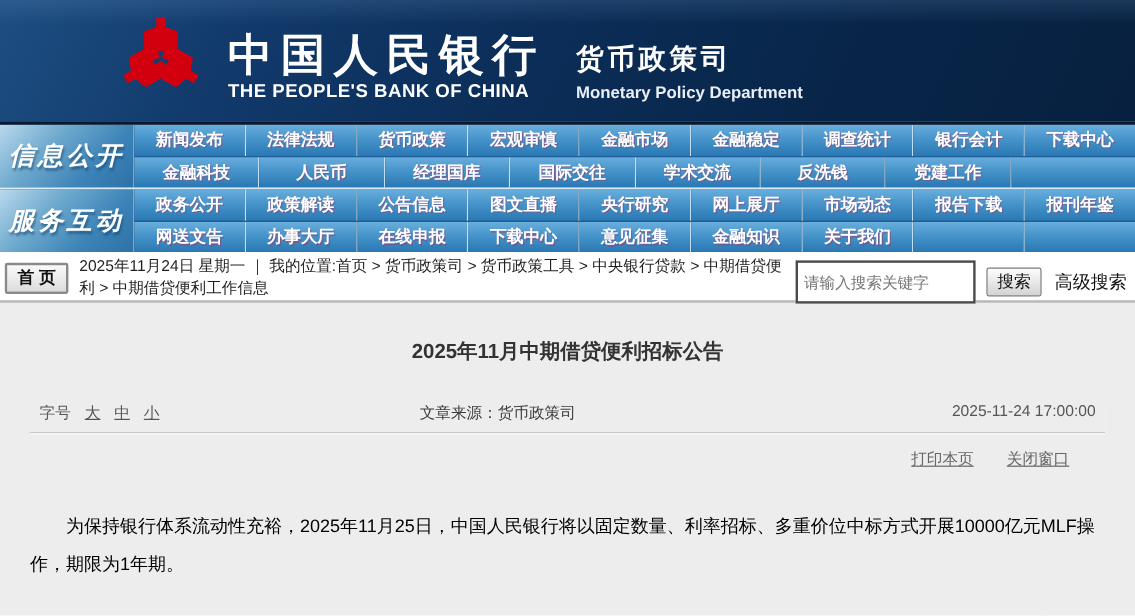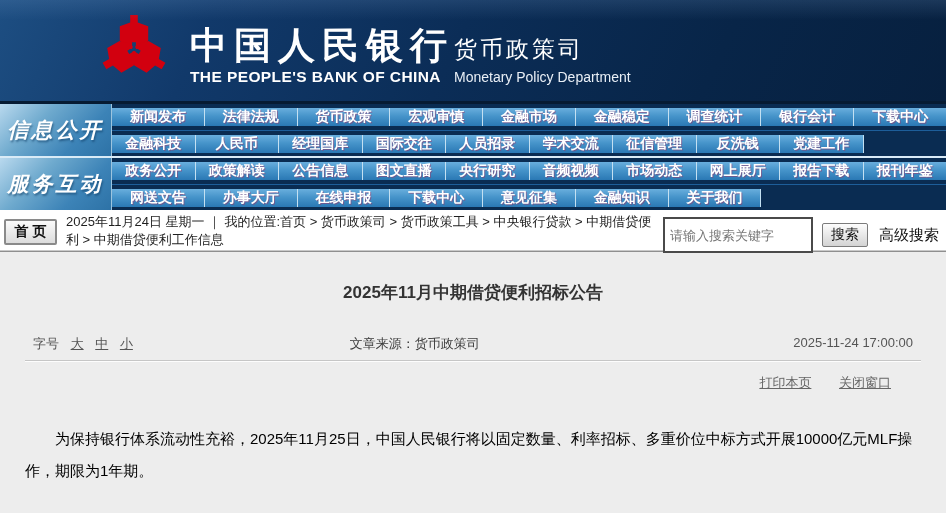--- a/index.html
+++ b/index.html
@@ -10,34 +10,34 @@
   .header { position:relative; height:104px;
     background:linear-gradient(115deg,#1d4e82 0%,#11396a 22%,#0b2d57 48%,#082548 75%,#07203f 100%);
     border-bottom:3px solid #061b33; }
   .header::after { content:""; position:absolute; left:0; top:0; width:100%; height:20px;
     background:linear-gradient(180deg,rgba(120,160,205,.18),rgba(120,160,205,0)); }
   .logo-wrap { position:absolute; left:98px; top:12px; display:flex; align-items:flex-end; }
   .emblem { width:72px; height:74px; margin-right:20px; }
   .bank-cn { font-family:"DejaVu Serif","Liberation Serif",serif; font-weight:bold;
     color:#fff; font-size:37px; letter-spacing:7px; line-height:40px; white-space:nowrap; }
   .bank-en { color:#fff; font-weight:bold; font-size:15.5px; letter-spacing:.4px; margin-top:3px; white-space:nowrap; }
-  .dept-wrap { padding-bottom:1px; }
+  .dept-wrap { margin-left:26px; padding-bottom:1px;font-weight:bold; }
   .dept-cn { color:#fff; font-size:23px; letter-spacing:3px; white-space:nowrap; }
   .dept-en { color:#e9eff6; font-size:14px; margin-top:4px; white-space:nowrap; }
 
   
   .nav { background:#0a2c52; }
   .nav-section { display:flex; }
   .nav-section + .nav-section { border-top:2px solid #d9ebf7; }
   .nav-label { width:112px; display:flex; align-items:center; justify-content:center;
     background:linear-gradient(135deg,#b9d9ee 0%,#6faace 35%,#3c83b7 70%,#2d72a6 100%);
     color:#fff; font-weight:bold; font-style:italic; font-size:21px; letter-spacing:3px;
     text-shadow:1px 2px 2px rgba(15,60,100,.55); border-right:1px solid #9cc4de; }
   .nav-rows { flex:1; }
-  .nav-row { display:flex; height:26px;align-items:center; }
+  .nav-row { display:flex; height:26px; }
   .nav-row + .nav-row { border-top:1px solid #1d5e9a; }
   .nav-cell { flex:1 1 0; display:flex; align-items:center; justify-content:center;
     background:linear-gradient(180deg,#69aedd 0%,#4694ca 45%,#2a78b4 100%);
     color:#fff; font-weight:bold; font-size:14px; white-space:nowrap; cursor:pointer;
     text-shadow:1px 1px 0 rgba(175,45,90,.45); border-right:1px solid #c3e0f2; }
   .nav-cell:last-child { border-right:none; }
 
   
   .crumb-bar { position:relative; height:41px; background:#fff; border-bottom:1px solid #c9c9c9;
     padding:2px 4px; display:flex; align-items:center; }
@@ -103,41 +103,38 @@
         <div class="nav-cell">金融稳定</div>
         <div class="nav-cell">调查统计</div>
         <div class="nav-cell">银行会计</div>
         <div class="nav-cell">下载中心</div>
       </div>
       <div class="nav-row">
         <div class="nav-cell">金融科技</div>
         <div class="nav-cell">人民币</div>
         <div class="nav-cell">经理国库</div>
         <div class="nav-cell">国际交往</div>
-        <div class="nav-cell">人员招录</div>
         <div class="nav-cell">学术交流</div>
-        <div class="nav-cell">征信管理</div>
         <div class="nav-cell">反洗钱</div>
         <div class="nav-cell">党建工作</div>
         <div class="nav-cell"></div>
       </div>
     </div>
   </div>
   <div class="nav-section">
     <div class="nav-label">服务互动</div>
     <div class="nav-rows">
       <div class="nav-row">
         <div class="nav-cell">政务公开</div>
         <div class="nav-cell">政策解读</div>
         <div class="nav-cell">公告信息</div>
         <div class="nav-cell">图文直播</div>
         <div class="nav-cell">央行研究</div>
-        <div class="nav-cell">音频视频</div>
+        <div class="nav-cell">网上展厅</div>
         <div class="nav-cell">市场动态</div>
-        <div class="nav-cell">网上展厅</div>
         <div class="nav-cell">报告下载</div>
         <div class="nav-cell">报刊年鉴</div>
       </div>
       <div class="nav-row">
         <div class="nav-cell">网送文告</div>
         <div class="nav-cell">办事大厅</div>
         <div class="nav-cell">在线申报</div>
         <div class="nav-cell">下载中心</div>
         <div class="nav-cell">意见征集</div>
         <div class="nav-cell">金融知识</div>

